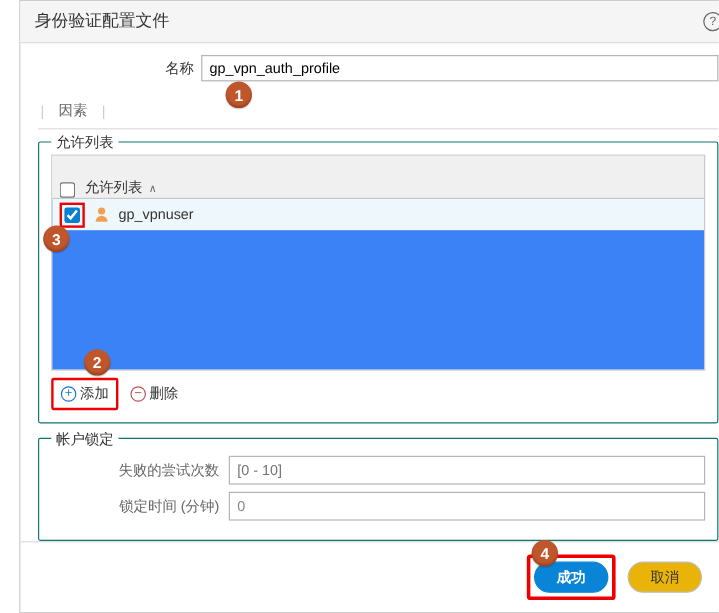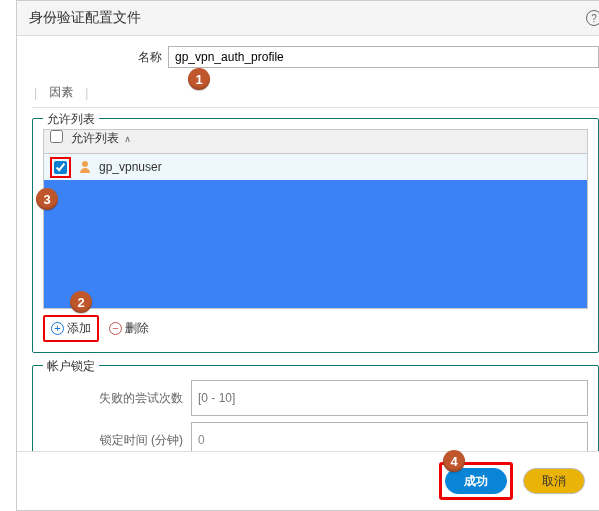--- a/index.html
+++ b/index.html
@@ -125,22 +125,22 @@
       border: 1px solid #c9c9c9;
       height: 180px;
       display: flex;
       flex-direction: column;
       margin-top: 2px;
     }
     .thead {
       background: #f0f0f0;
       border-bottom: 1px solid #c9c9c9;
       display: flex;
-      align-items: flex-start;
-      height: 24px;
+      align-items: flex-end;
+      height: 36px;
       padding-left: 6px;
       gap: 8px;
     }
     .thead input[type=checkbox] { width: 13px; height: 13px; }
     .thead .col-label { color: #333; font-size: 12px; }
     .sort-ico { font-size: 9px; color: #666; margin-left: 2px; }
     .tbody { flex: 1; background: #3b82f6; }
     .trow {
       display: flex;
       align-items: center;
@@ -220,21 +220,21 @@
       margin-left: 40px;
     }
     .lock-row label {
       width: 100px;
       text-align: right;
       margin-right: 8px;
       color: #666;
     }
     .lock-row input {
       flex: 1;
-      height: 36px;
+      height: 24px;
       border: 1px solid #b5b5b5;
       padding: 0 6px;
       font-size: 12px;
       color: #888;
     }
     .dialog-footer {
       border-top: 1px solid #ddd;
       padding: 10px 29px;
       display: flex;
       justify-content: flex-end;

